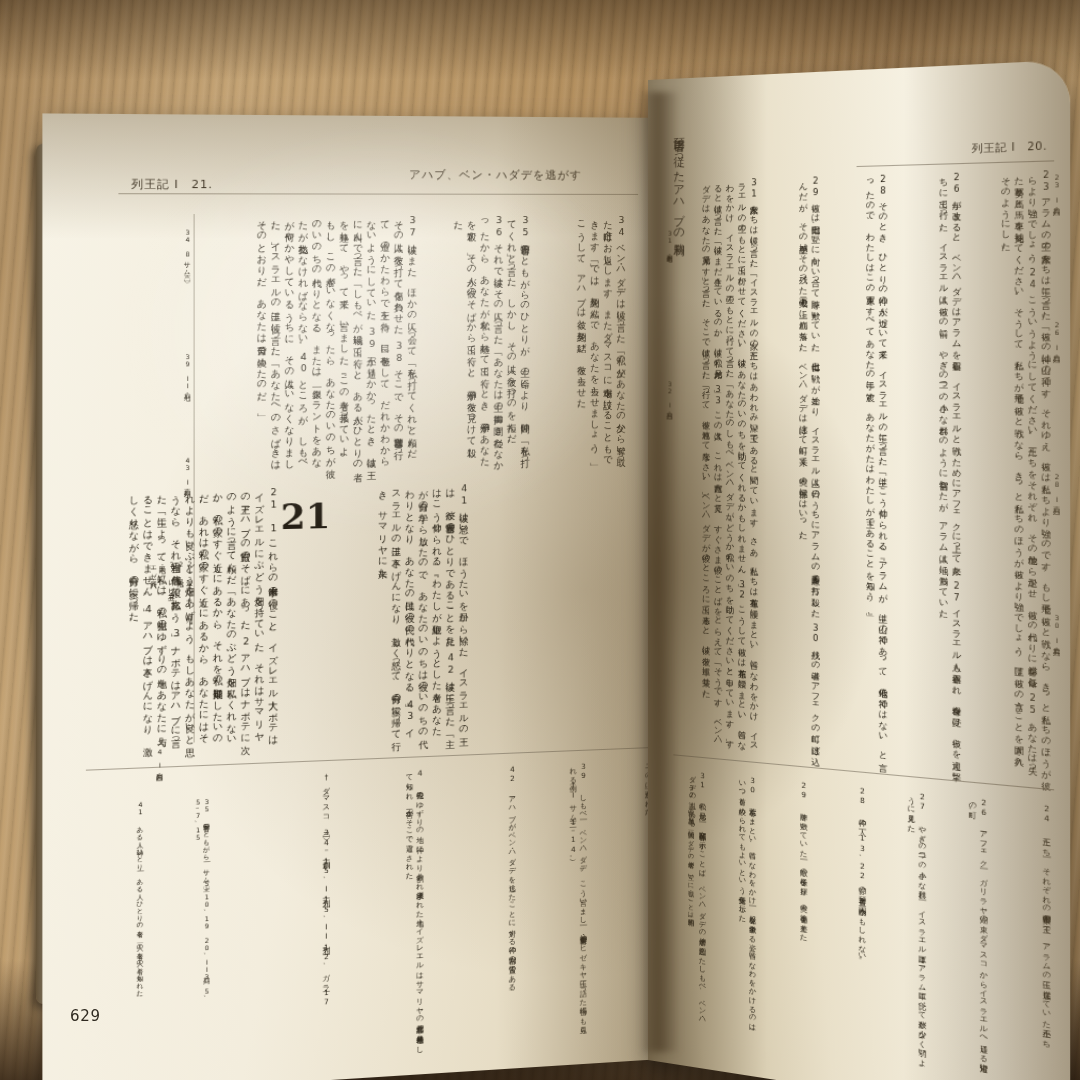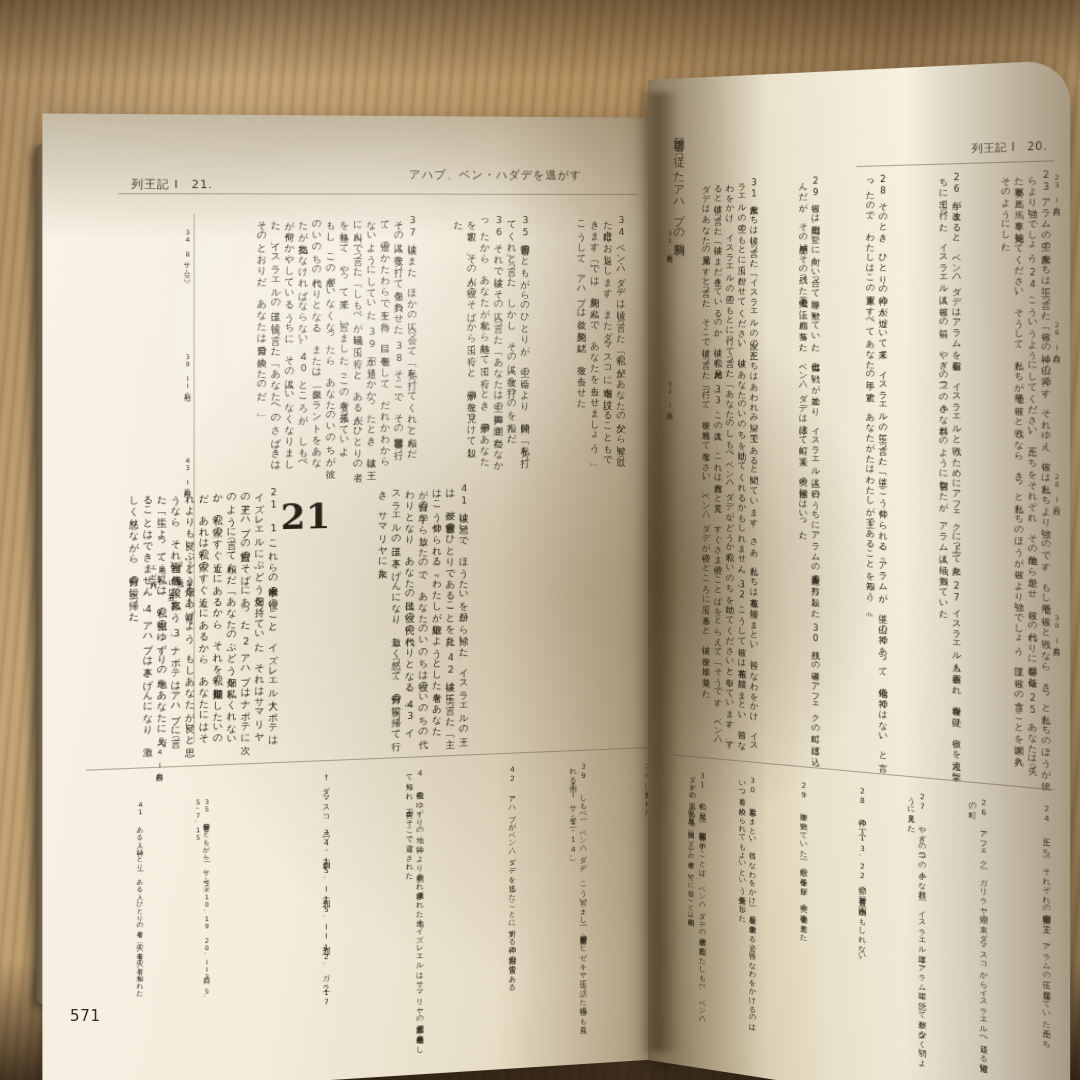--- a/index.html
+++ b/index.html
@@ -279,21 +279,21 @@
       <div class="col-block vtext note" style="left:350px; top:640px; height:270px; width:100px;">42　アハブがベン・ハダデを逃したことに対する神の審判の宣告である。</div>
       <div class="col-block vtext note" style="left:430px; top:640px; height:270px; width:90px;">39　しもべ―ベン・ハダデ。こう言いまし―神・御卦言葉をヒゼキヤ王に語った場合にも見られる例（IIサム一二1－14）。</div>
       <div class="col-block vtext note" style="left:510px; top:640px; height:270px; width:95px;">36　主の御声に従わず、かえって獅子に殺された。一方の上に立つ者として、王に聞き従うために、戦場を知られた。当時の預言者グループは預言者団一人の頭領として一つの預言者団一人として当時アラムの宮廷の商業と小最も重要な町ニの上に置かれた。</div>
       <div class="col-block vtext tiny" style="left:96px; top:660px; height:200px; width:60px;">35　預言者のともがら―サム上一〇5－10、19 20、II列二3－5、5－7、15</div>
       <div class="col-block vtext tiny" style="left:48px; top:660px; height:200px; width:46px;">41　ある人、神・ひとり―ある人、ひとりの者を、一人の者を一人の者と知られた。</div>
 
       <div class="shade-soft lp-shade-inner"></div>
       <div class="shade-soft lp-shade-top"></div>
     </div>
 
-    <div class="folio" style="left:42px; top:985px;">571</div>
+    <div class="folio" style="left:42px; top:985px;">629</div>
 
     <div class="page-right">
 
       <div class="head-right-title" style="left:24px; top:50px;">預言者に従ったアハブの勝利</div>
 
       <div class="rp-head" style="right:20px; top:72px;">列王記 I　20.</div>
 
       <div class="rule-h" style="right:14px; top:92px; width:180px;"></div>
 
       <div class="col-block vtext body-s" style="right:16px; top:100px; height:560px; width:82px;">23アラムの王の家来たちは王に言った。「彼らの神は山の神です。それゆえ、彼らは私たちより強いのです。もし平地で彼らと戦うなら、きっと私たちのほうが彼らより強いでしょう。24こういうようにしてください。王たちをそれぞれ、その地位から退かせ、彼らの代わりに総督を任命し、25あなたは失った軍勢と馬と馬、車を補充してください。そうして、私たちが平地で彼らと戦うなら、きっと私たちのほうが彼らより強いでしょう。」王は彼らの言うことを聞き入れ、そのようにした。</div>

